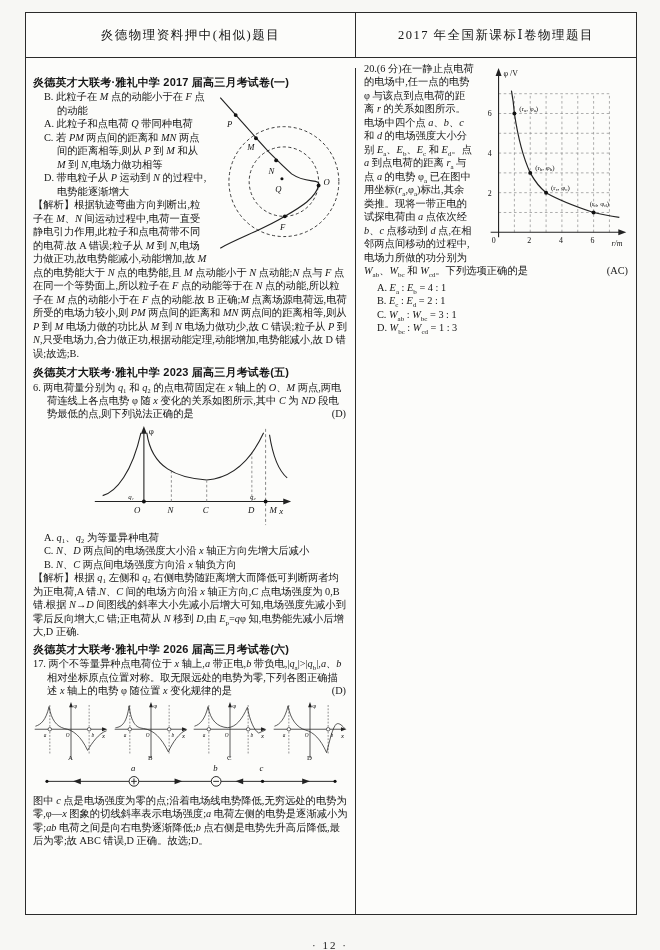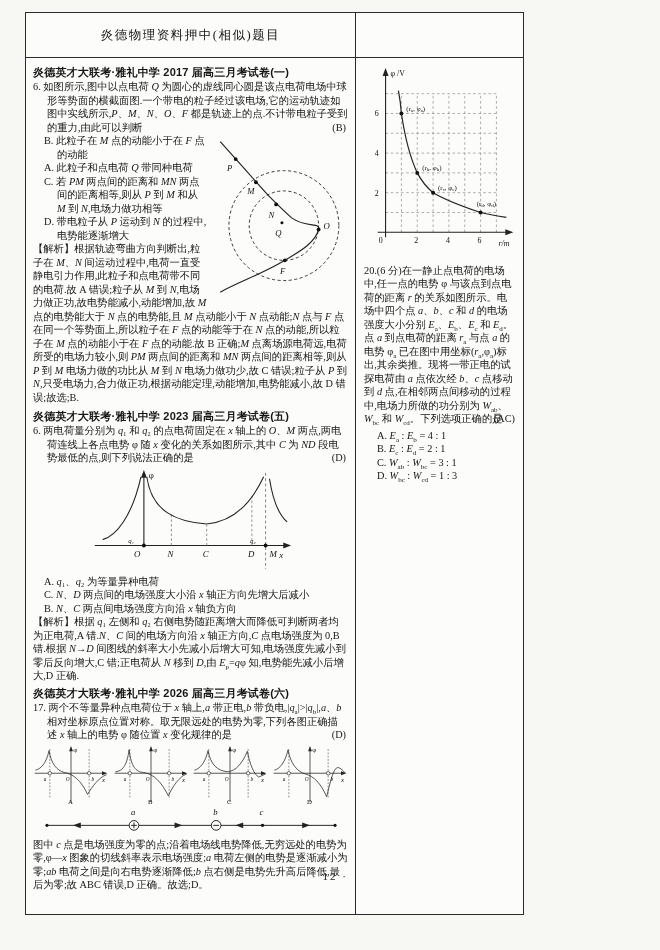--- a/index.html
+++ b/index.html
@@ -4,30 +4,30 @@
 <style>
   html,body{margin:0;padding:0;}
   body{
     width:660px;height:950px;position:relative;
     background:#f7f7f4;
     font-family:"Liberation Serif","DejaVu Serif",serif;
     color:#151515;
     -webkit-font-smoothing:antialiased;
   }
   .frame{
-    position:absolute;left:25px;top:12px;width:499px;height:903px;
+    position:absolute;left:25px;top:12px;width:612px;height:903px;
     border:1.5px solid #2b2b2b;background:#fcfcfa;box-sizing:border-box;
   }
   .hdr{display:flex;height:44px;border-bottom:1.5px solid #2b2b2b;}
   .hdr-cell{display:flex;align-items:center;justify-content:center;font-size:12.5px;letter-spacing:1.5px;}
   .hdr-left{width:330px;border-right:1.5px solid #2b2b2b;box-sizing:border-box;}
   .hdr-right{flex:1;}
   .cols{display:flex;height:calc(100% - 45.5px);overflow:hidden;}
   .col-left{width:330px;border-right:1.5px solid #2b2b2b;box-sizing:border-box;
-    padding:4px 7px 0 7px;overflow:hidden;}
+    padding:4px 7px 0 7px;overflow:hidden;margin-top:10px;}
   .col-right{flex:1;padding:4px 6px 0 8px;overflow:hidden;box-sizing:border-box;}
   .col-left,.col-right{font-size:10.3px;line-height:1.31;}
   .sec-title{
     font-family:"Liberation Sans","DejaVu Sans",sans-serif;
     font-weight:700;font-size:11px;margin:3px 0 1px 0;letter-spacing:.2px;
   }
   .stmt{position:relative;padding-left:14px;text-indent:-14px;margin:0;}
   .ans{position:absolute;right:2px;bottom:0;text-indent:0;}
   .options{margin-left:11px;}
   .opt{padding-left:13px;text-indent:-13px;margin:0;}
@@ -37,43 +37,40 @@
   sub{font-size:7px;line-height:0;}
   .fig-right{float:right;margin:0 0 2px 5px;}
   .fig-center{display:block;margin:2px auto 2px auto;}
   .graph-row{display:flex;justify-content:space-between;align-items:flex-start;margin:1px 0 1px 0;}
   svg{overflow:visible;}
   svg text{font-family:"Liberation Serif","DejaVu Serif",serif;font-size:9px;fill:#111;}
   svg text.it{font-style:italic;}
   svg text.small{font-size:7px;}
   .ss{font-size:5px;}
   .footer{
-    position:absolute;left:0;right:0;top:870px;text-align:center;
+    position:absolute;left:0;right:0;top:939px;text-align:center;
     font-size:11px;color:#222;letter-spacing:2px;
   }
   .clr{clear:both;}
 </style>
 </head>
 <body>
 
 <div class="frame">
 
   <div class="hdr">
     <div class="hdr-cell hdr-left">炎德物理资料押中(相似)题目</div>
+    <div class="hdr-cell hdr-right">2017 年全国新课标Ⅰ卷物理题目</div>
   </div>
 
   <div class="cols">
 
     <div class="col-left">
 
       <div class="sec-title">炎德英才大联考·雅礼中学 2017 届高三月考试卷(一)</div>
-      <p class="stmt">
-        <span>6. 如图所示,图中以点电荷 <i>Q</i> 为圆心的虚线同心圆是该点电荷电场中球形等势面的横截面图.一个带电的粒子经过该电场,它的运动轨迹如图中实线所示,<i>P</i>、<i>M</i>、<i>N</i>、<i>O</i>、<i>F</i> 都是轨迹上的点.不计带电粒子受到的重力,由此可以判断</span>
-        <span class="ans">(B)</span>
-      </p>
       <div class="options">
         <svg class="fig-right" width="134" height="162" viewBox="0 0 138 168">
           <circle cx="72" cy="95" r="36" fill="none" stroke="#333" stroke-width="1" stroke-dasharray="3.2,2.6"></circle>
           <circle cx="72" cy="95" r="57" fill="none" stroke="#333" stroke-width="1" stroke-dasharray="3.2,2.6"></circle>
           <path d="M 6 8 C 22 26, 40 46, 56 64 C 64 72, 72 80, 80 87 C 96 98, 110 91, 108 99 C 105 112, 90 121, 73 131 C 52 144, 26 153, 6 164" fill="none" stroke="#222" stroke-width="1.2"></path>
           <circle cx="22" cy="26" r="2" fill="#111"></circle>
             <circle cx="43" cy="50" r="2" fill="#111"></circle>
           <circle cx="64" cy="73" r="2" fill="#111"></circle>
             <circle cx="108" cy="99" r="2" fill="#111"></circle>
           <circle cx="73" cy="131" r="2" fill="#111"></circle>

